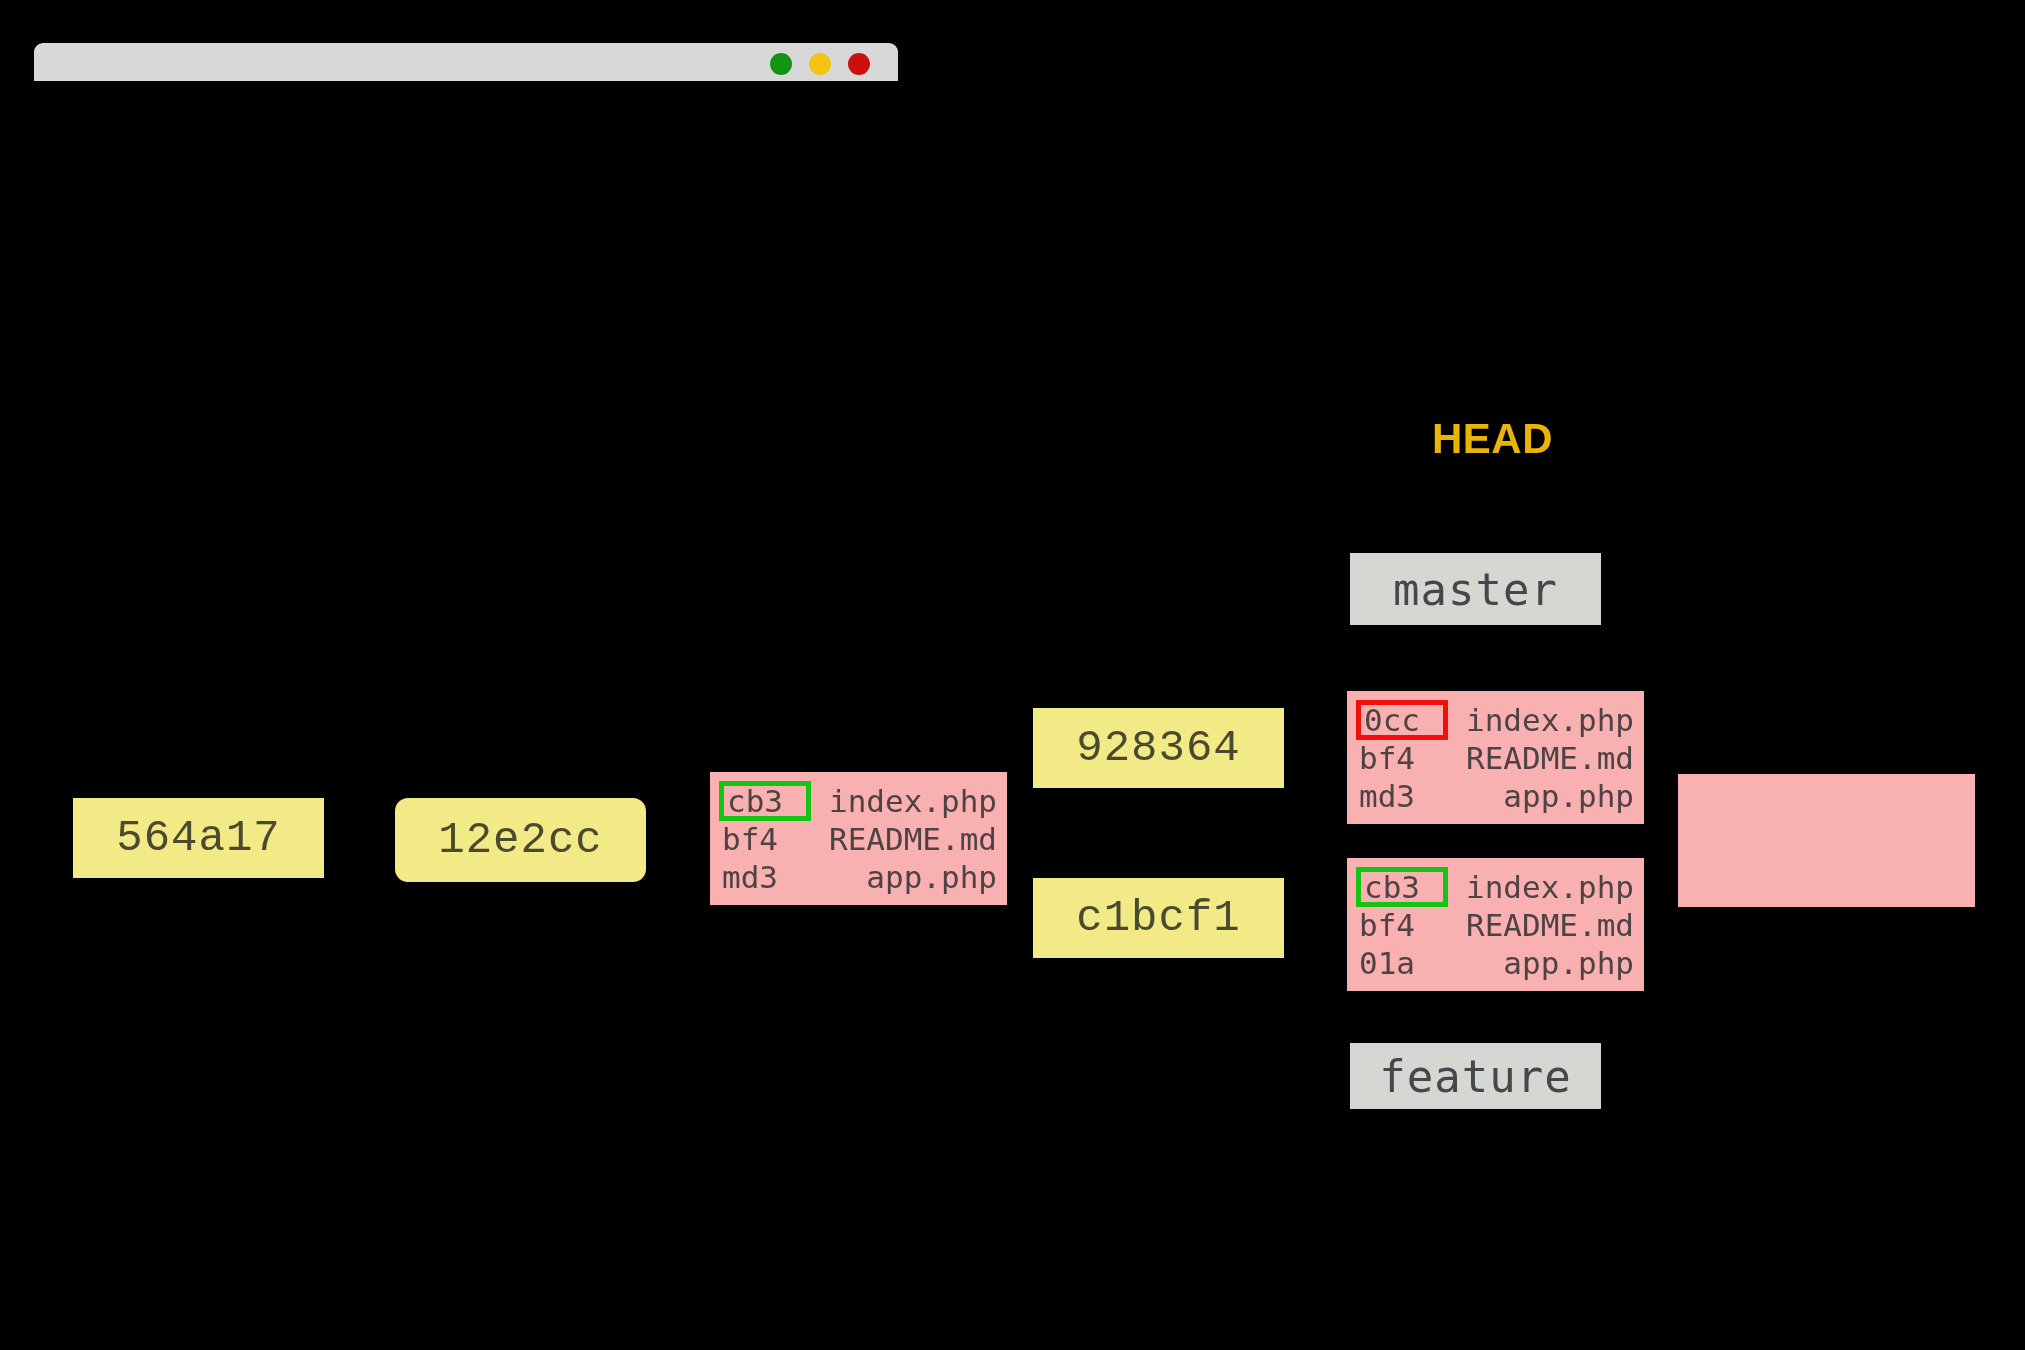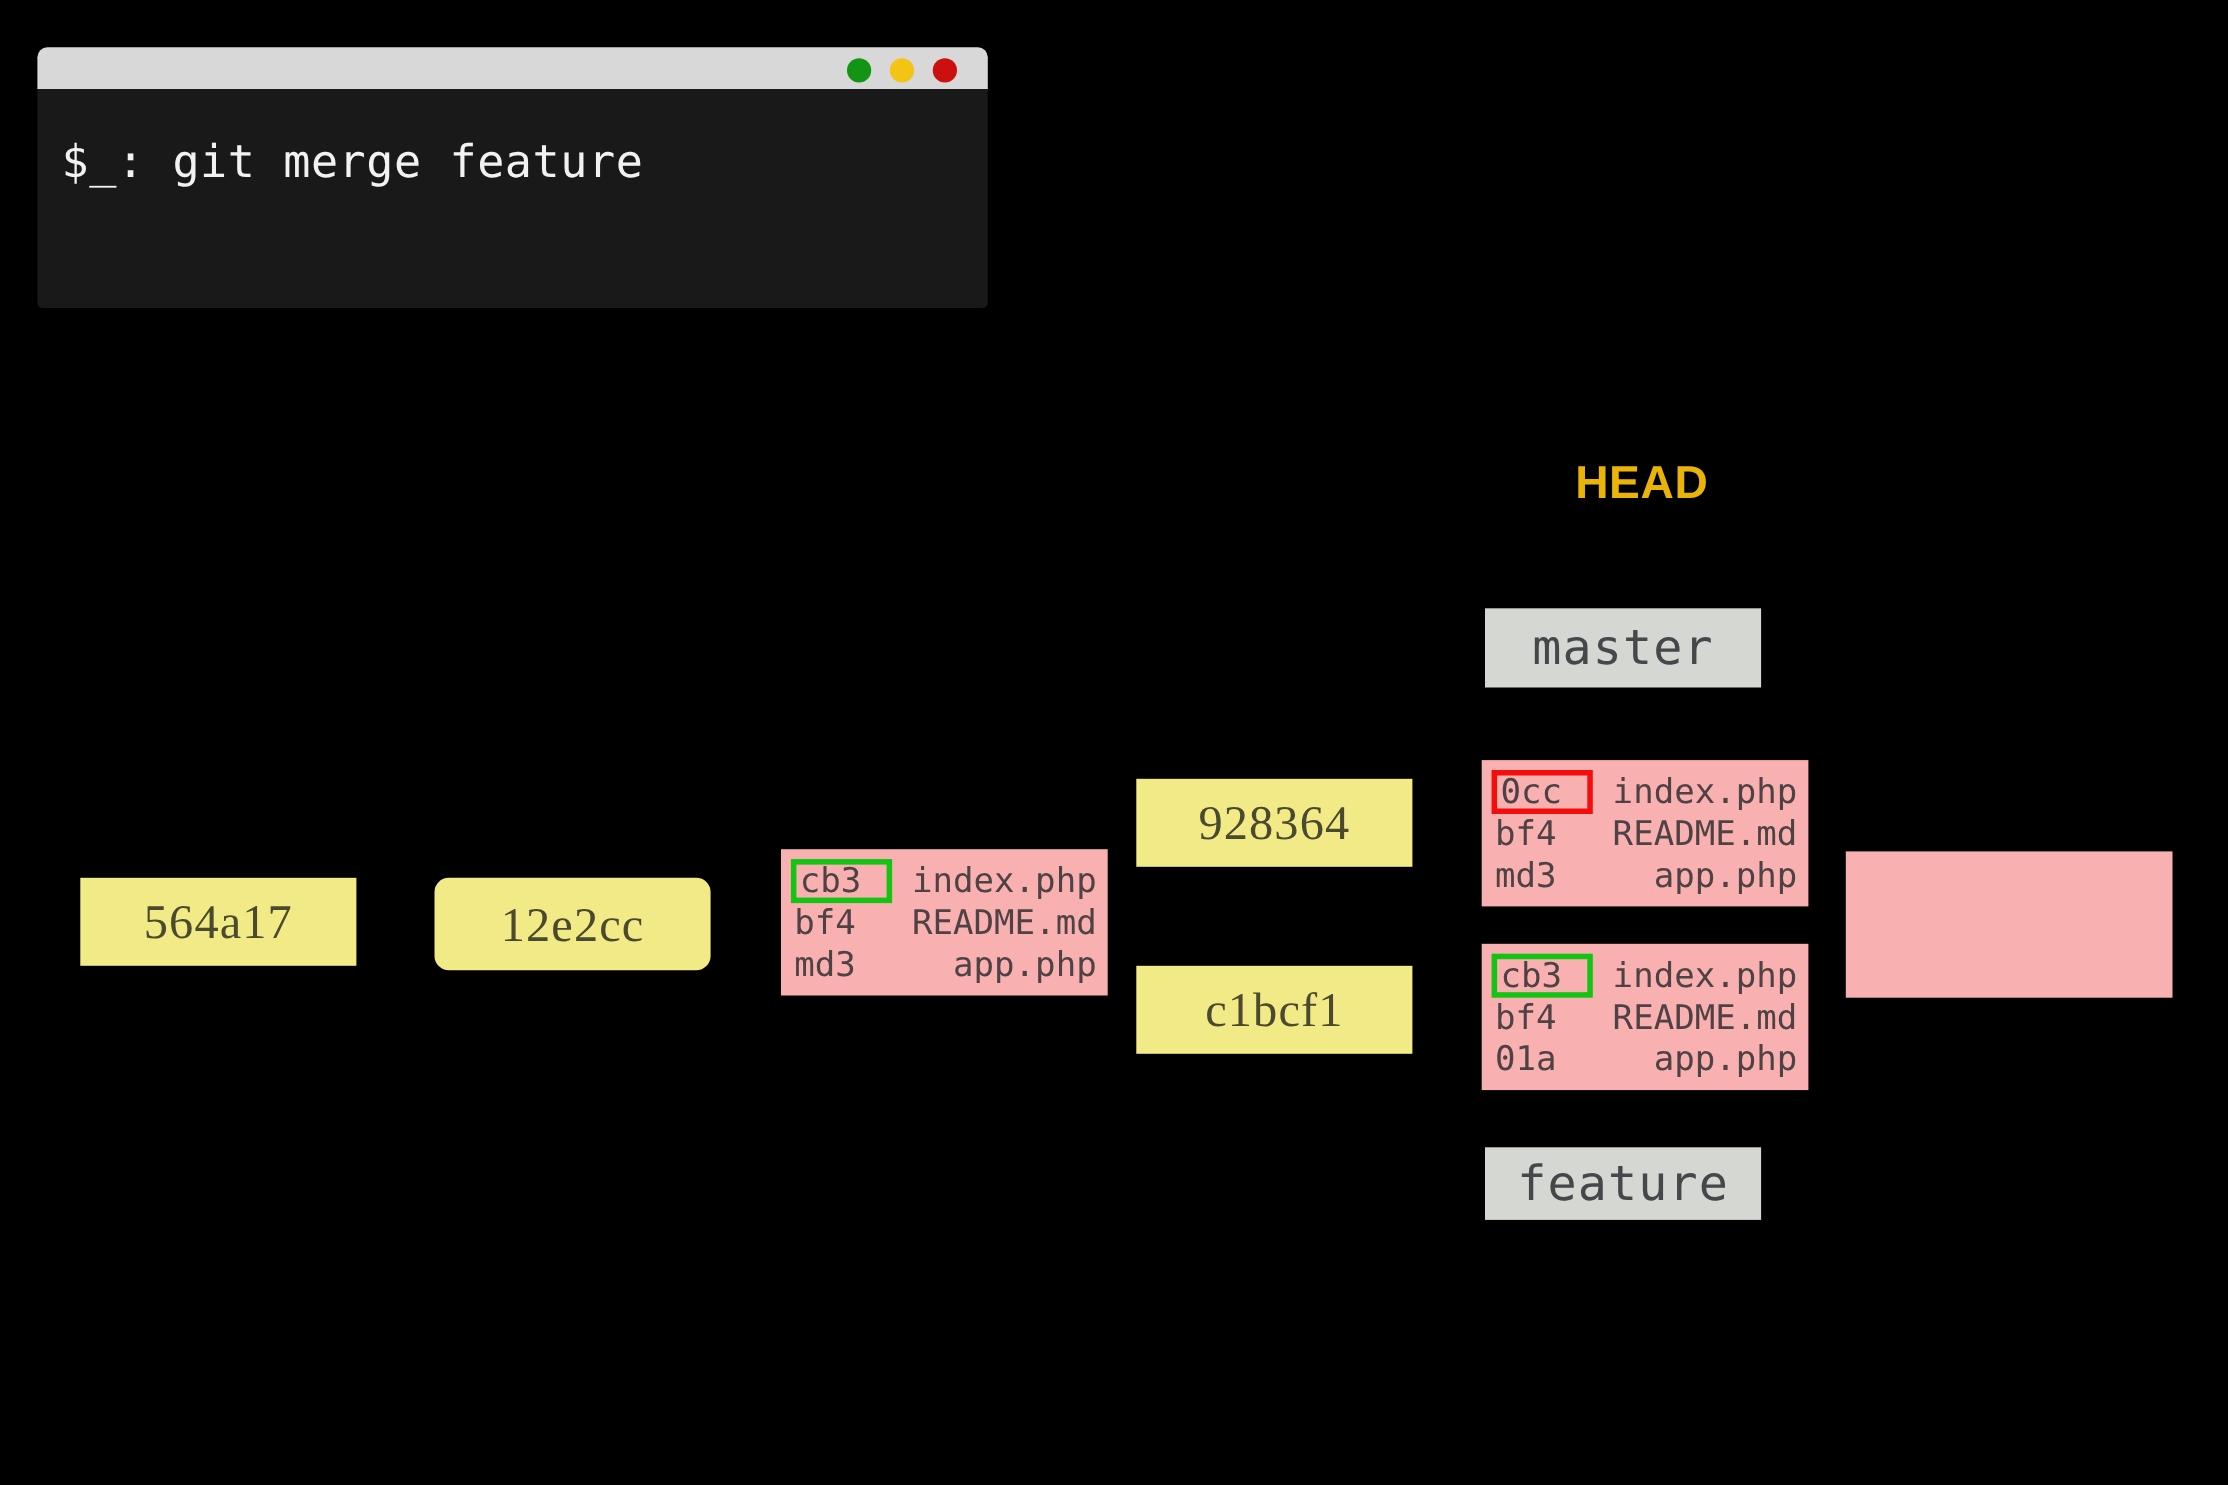--- a/index.html
+++ b/index.html
@@ -82,21 +82,21 @@
     position: absolute;
     box-sizing: border-box;
   }
 
   .commit-box {
     background: #f2ea86;
     display: flex;
     align-items: center;
     justify-content: center;
     color: #4a4a2e;
-    font-family: Liberation Serif, serif;
+    font-family: Liberation Mono, monospace;
     font-size: 44px;
     letter-spacing: 1px;
   }
 
   .label-box {
     background: #d5d7d2;
     display: flex;
     align-items: center;
     justify-content: center;
     color: #45484a;
@@ -165,23 +165,20 @@
 <div class="canvas">
 
   <div class="terminal">
     <div class="terminal-titlebar">
       <div class="terminal-dots">
         <span class="dot dot-green"></span>
         <span class="dot dot-yellow"></span>
         <span class="dot dot-red"></span>
       </div>
     </div>
-    <div class="terminal-body">
-      <div class="terminal-line">$_: git merge feature</div>
-    </div>
   </div>
 
   <div class="head-label" style="left:1432px; top:415px;">HEAD</div>
 
   <div class="node label-box" style="left:1350px; top:553px; width:251px; height:72px;">master</div>
 
   <div class="node label-box" style="left:1350px; top:1043px; width:251px; height:66px;">feature</div>
 
   <div class="node commit-box" style="left:73px; top:798px; width:251px; height:80px;">564a17</div>
 

